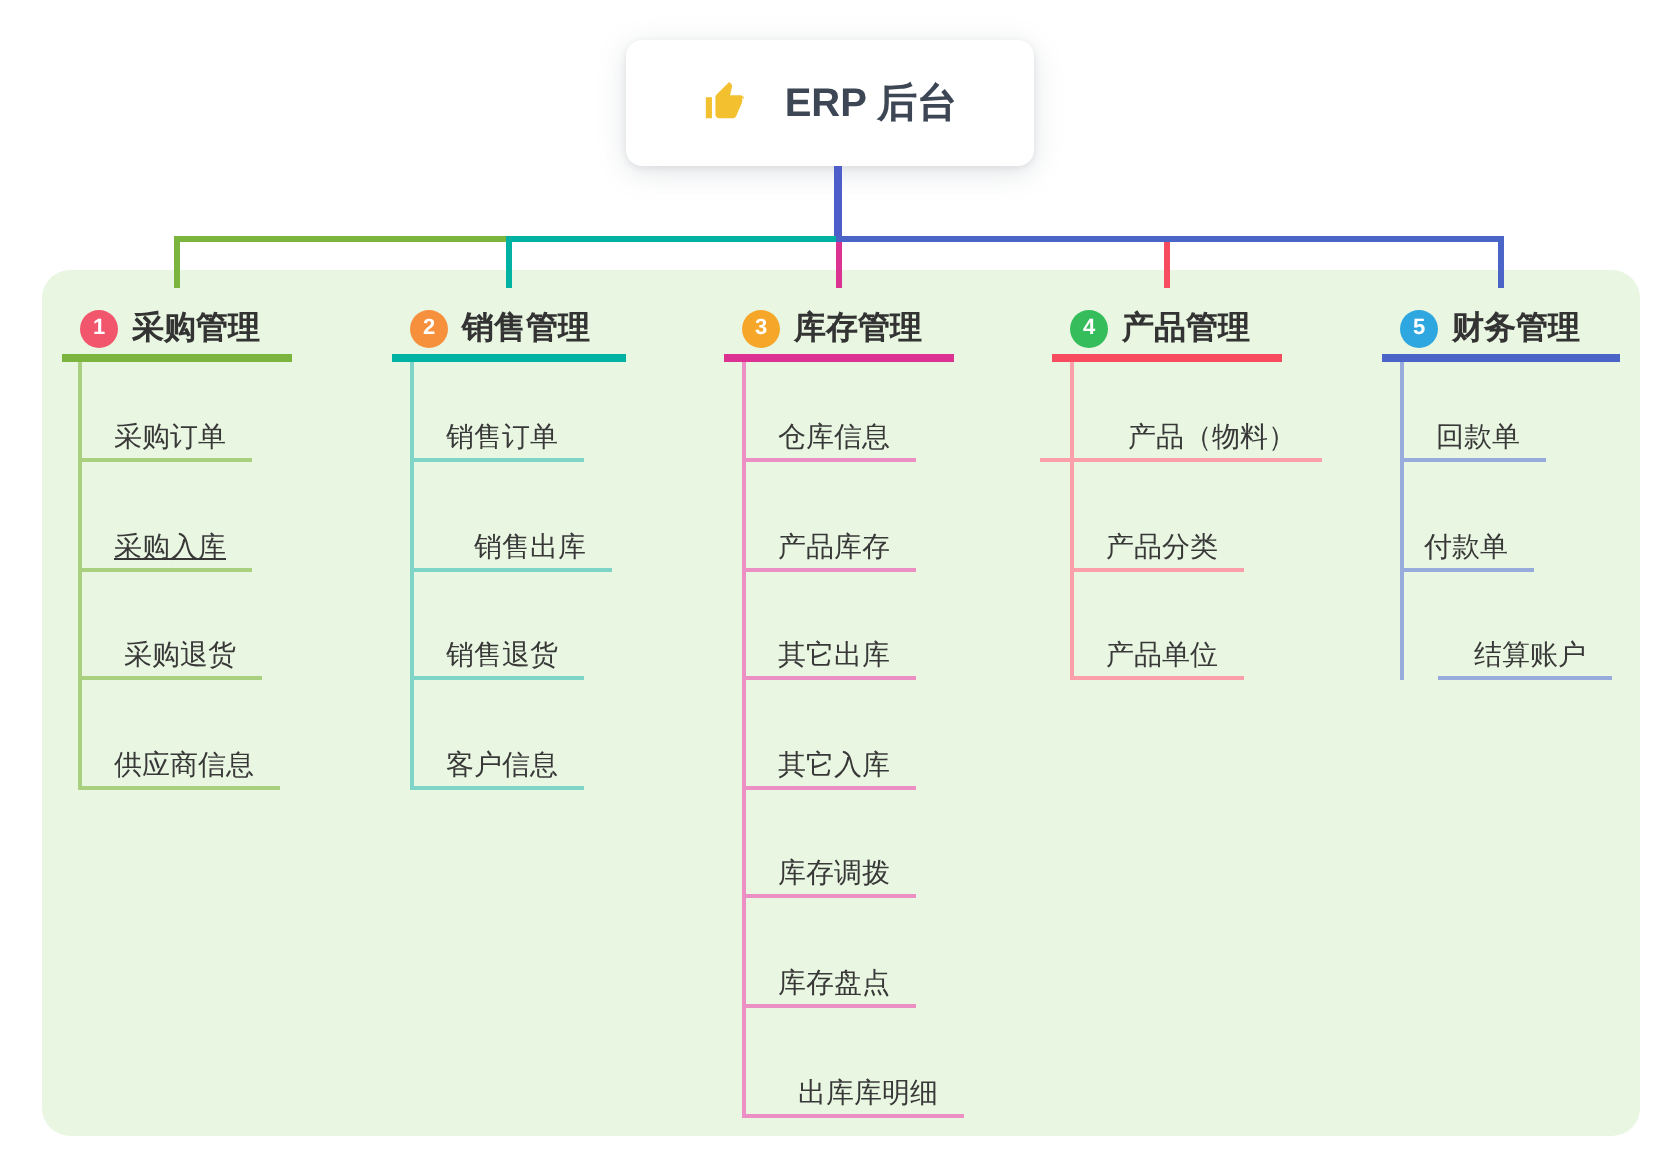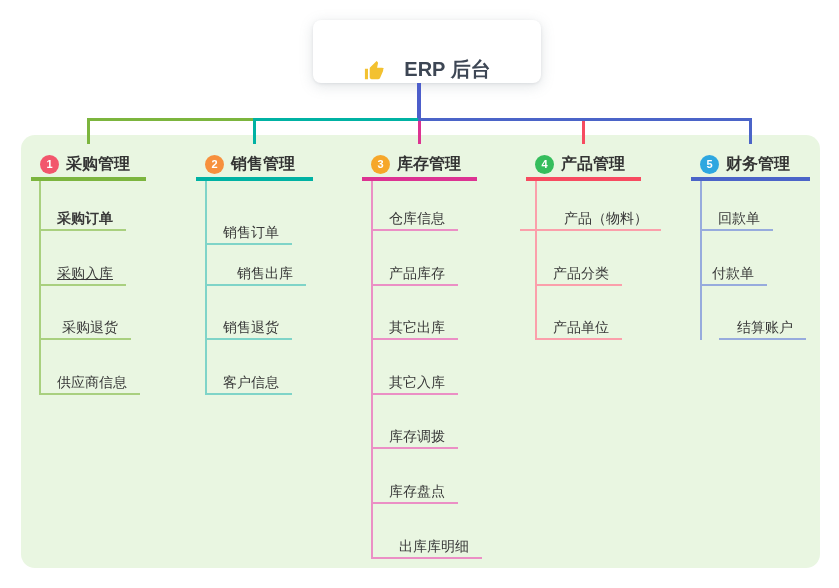--- a/index.html
+++ b/index.html
@@ -1,24 +1,24 @@
 <!DOCTYPE html>
 <html><head>
 <meta charset="utf-8">
 <style>
   html,body{margin:0;padding:0;background:#ffffff;}
   body{font-family:"Liberation Sans","DejaVu Sans",sans-serif;}
   #canvas{position:relative;width:839px;height:588px;background:#ffffff;overflow:hidden;}
 
   
   .root-node{
-    position:absolute;left:313px;top:20px;width:228px;height:63px;
+    position:absolute;left:313px;top:20px;width:204px;height:63px;
     background:#ffffff;border-radius:8px;
     box-shadow:0 3px 14px rgba(120,130,140,.22), 0 1px 3px rgba(120,130,140,.15);
-    display:flex;align-items:flex-end;justify-content:center;gap:18px;
+    display:flex;align-items:center;justify-content:center;gap:18px;
     font-size:20px;font-weight:600;color:#3d4654;
   }
   .root-node .thumb{width:23px;height:23px;display:inline-block;}
 
   
   .vline,.hline{position:absolute;}
   .hline{height:3px;}
   .vline{width:3px;}
 
   
@@ -72,38 +72,38 @@
       <div class="vline" style="left: 418px; top: 121px; height: 23px; background: rgb(220, 51, 146);"></div>
       <div class="vline" style="left: 582px; top: 121px; height: 23px; background: rgb(247, 75, 96);"></div>
       <div class="vline" style="left: 749px; top: 118px; height: 26px; background: rgb(75, 100, 200);"></div>
     </div>
   <div id="branches">
       <div class="headline" style="left: 31px; width: 106px; border-bottom: 4px solid rgb(124, 181, 62);">
         <div class="badge" style="background: rgb(242, 86, 108);">1</div>
         <div class="">采购管理</div>
       </div>
       <div class="spine" style="left: 39px; top: 181px; height: 214px; background: rgb(169, 208, 127);"></div>
-      <div class="child" style="left: 39px; top: 203px; border-bottom: 2px solid rgb(169, 208, 127); font-weight: bold;">
+      <div class="child" style="left: 39px; top: 203px; border-bottom: 2px solid rgb(169, 208, 127);">
         <span>采购订单</span>
       </div>
       <div class="child" style="left: 39px; top: 258px; border-bottom: 2px solid rgb(169, 208, 127); text-decoration: underline;">
         <span>采购入库</span>
       </div>
       <div class="child" style="left: 39px; top: 312px; border-bottom: 2px solid rgb(169, 208, 127); padding-left: 23px;">
         <span>采购退货</span>
       </div>
       <div class="child" style="left: 39px; top: 367px; border-bottom: 2px solid rgb(169, 208, 127);">
         <span>供应商信息</span>
       </div>
       <div class="headline" style="left: 196px; width: 108px; border-bottom: 4px solid rgb(0, 178, 163);">
         <div class="badge" style="background: rgb(247, 144, 61);">2</div>
         <div class="">销售管理</div>
       </div>
       <div class="spine" style="left: 205px; top: 181px; height: 214px; background: rgb(127, 212, 200);"></div>
-      <div class="child" style="left: 205px; top: 217px; border-bottom: 2px solid rgb(127, 212, 200);">
+      <div class="child" style="left: 205px; top: 203px; border-bottom: 2px solid rgb(127, 212, 200);">
         <span>销售订单</span>
       </div>
       <div class="child" style="left: 205px; top: 258px; border-bottom: 2px solid rgb(127, 212, 200); padding-left: 32px;">
         <span>销售出库</span>
       </div>
       <div class="child" style="left: 205px; top: 312px; border-bottom: 2px solid rgb(127, 212, 200);">
         <span>销售退货</span>
       </div>
       <div class="child" style="left: 205px; top: 367px; border-bottom: 2px solid rgb(127, 212, 200);">
         <span>客户信息</span>

